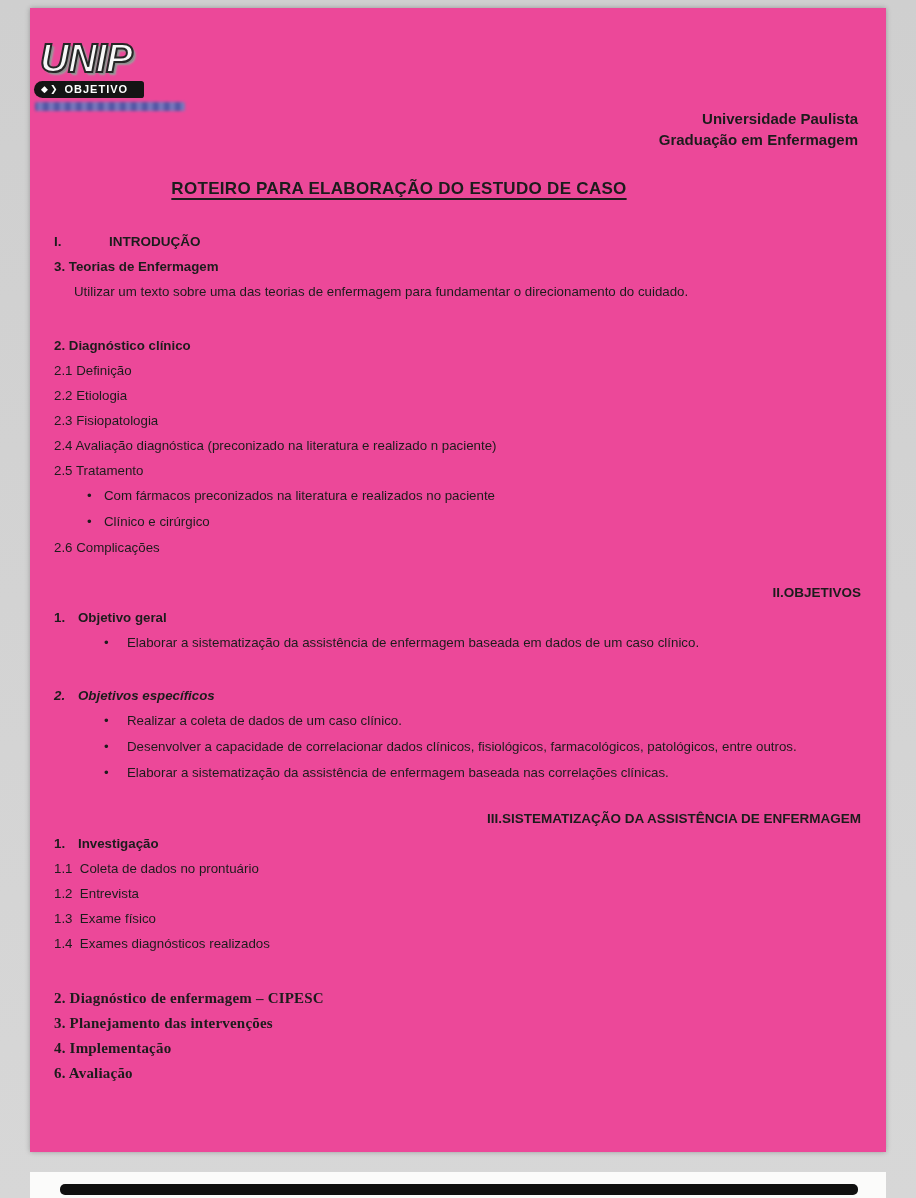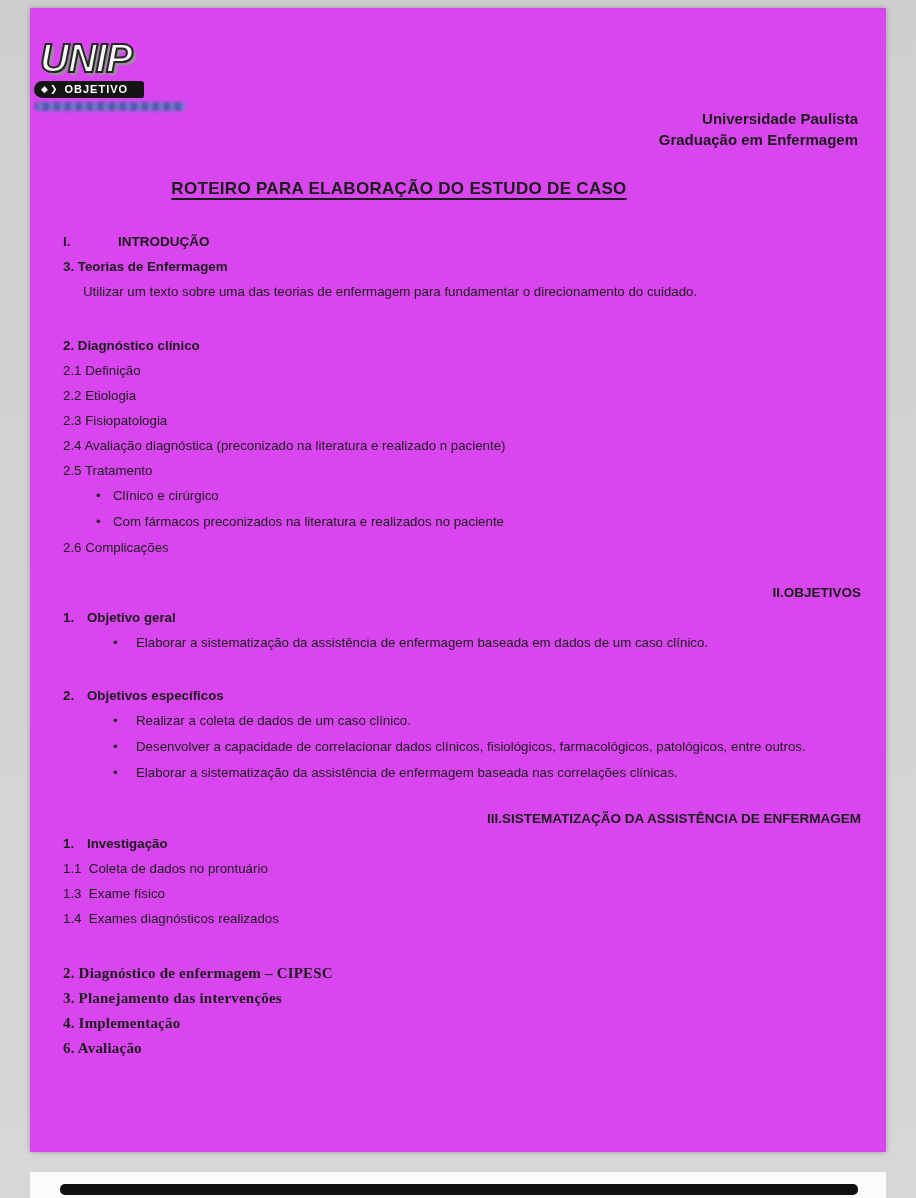--- a/index.html
+++ b/index.html
@@ -6,21 +6,21 @@
   html,body { margin:0; padding:0; }
   body {
     width:916px; height:1198px;
     background:linear-gradient(#cfcfcf,#d7d7d7);
     position:relative; overflow:hidden;
     font-family:"Liberation Sans","DejaVu Sans",sans-serif;
     color:#1c1c1c;
   }
   .page {
     position:absolute; left:30px; top:8px; width:856px; height:1144px;
-    background:#d946ef; box-shadow:0 0 5px rgba(0,0,0,.28);
+    background:#ec4899; box-shadow:0 0 5px rgba(0,0,0,.28);
   }
   
   .logo { position:absolute; left:2px; top:30px; width:180px; }
   .unip {
     font-size:40px; font-weight:bold; font-style:italic; line-height:40px;
     letter-spacing:-1px; color:#f7f7f7; padding-left:8px;
     -webkit-text-stroke:2px #262626;
     text-shadow:2px 2px 0 #8d8d8d, 3px 3px 2px #9d9d9d;
   }
   .objetivo-bar {
@@ -37,32 +37,32 @@
     filter:blur(1.7px); opacity:.85; border-radius:2px;
   }
   
   .header { position:absolute; top:100px; right:28px; text-align:right;
             font-weight:bold; font-size:15px; line-height:21px; }
   
   .title { position:absolute; top:171px; left:0; right:0; text-align:center;
            padding-right:118px; font-weight:bold; font-size:17px; letter-spacing:.3px; }
   .title span { text-decoration:underline; text-decoration-thickness:1.5px; text-underline-offset:4px; }
   
-  .content { position:absolute; top:221px; left:33px; right:25px; font-size:13.3px; }
+  .content { position:absolute; top:221px; left:24px; right:25px; font-size:13.3px; }
   .line      { line-height:25px; white-space:pre-wrap; }
   .sec-head  { font-weight:bold; font-size:13.5px; line-height:25px; }
   .sec-num   { display:inline-block; width:55px; }
   .sub-head  { font-weight:bold; line-height:25px; }
   .sub-num   { display:inline-block; width:24px; }
   .para      { line-height:26px;margin-left:20px; }
   .bullet    { position:relative; line-height:26px; }
   .b1 { padding-left:50px; } .b1::before { content:"•"; position:absolute; left:33px; }
   .b2 { padding-left:73px; } .b2::before { content:"•"; position:absolute; left:50px; }
   .gap-28 { margin-top:28px; }
-  .gap-27 { margin-top:27px; }
+  .gap-27 { margin-top:27px;font-style:italic; }
   .gap-26 { margin-top:30px; }
   .gap-24 { margin-top:20px;text-align:right; }
   .serif-item {
     font-family:"Liberation Serif","DejaVu Serif",serif;
     font-weight:bold; font-size:15px; line-height:25px; letter-spacing:.2px;
   }
   
   .page2 { position:absolute; left:30px; top:1172px; width:856px; height:26px; background:#fbfbfa; }
   .nextbar { position:absolute; left:30px; right:28px; top:12px; height:11px;
              background:#101010; border-radius:5px; }
@@ -97,22 +97,22 @@
     </div>
     <div class="sub-head">3. Teorias de Enfermagem</div>
     <div class="para">Utilizar um texto sobre uma das teorias de enfermagem para fundamentar o direcionamento do cuidado.</div>
 
     <div class="sub-head gap-28">2. Diagnóstico clínico</div>
     <div class="line">2.1 Definição</div>
     <div class="line">2.2 Etiologia</div>
     <div class="line">2.3 Fisiopatologia</div>
     <div class="line">2.4 Avaliação diagnóstica (preconizado na literatura e realizado n paciente)</div>
     <div class="line">2.5 Tratamento</div>
+    <div class="bullet b1">Com fármacos preconizados na literatura e realizados no paciente</div>
     <div class="bullet b1">Clínico e cirúrgico</div>
-    <div class="bullet b1">Com fármacos preconizados na literatura e realizados no paciente</div>
     <div class="line">2.6 Complicações</div>
 
     <div class="sec-head gap-24">
       <span class="sec-num">II.</span><span>OBJETIVOS</span>
     </div>
     <div class="sub-head">
       <span class="sub-num">1.</span><span>Objetivo geral</span>
     </div>
     <div class="bullet b2">Elaborar a sistematização da assistência de enfermagem baseada em dados de um caso clínico.</div>
 
@@ -123,20 +123,21 @@
     <div class="bullet b2">Desenvolver a capacidade de correlacionar dados clínicos, fisiológicos, farmacológicos, patológicos, entre outros.</div>
     <div class="bullet b2">Elaborar a sistematização da assistência de enfermagem baseada nas correlações clínicas.</div>
 
     <div class="sec-head gap-24">
       <span class="sec-num">III.</span><span>SISTEMATIZAÇÃO DA ASSISTÊNCIA DE ENFERMAGEM</span>
     </div>
     <div class="sub-head">
       <span class="sub-num">1.</span><span>Investigação</span>
     </div>
     <div class="line">1.1  Coleta de dados no prontuário</div>
+    <div class="line">1.2  Entrevista</div>
     <div class="line">1.3  Exame físico</div>
     <div class="line">1.4  Exames diagnósticos realizados</div>
 
     <div class="serif-item gap-26">2. Diagnóstico de enfermagem – CIPESC</div>
     <div class="serif-item">3. Planejamento das intervenções</div>
     <div class="serif-item">4. Implementação</div>
     <div class="serif-item">6. Avaliação</div>
 
   </div>
 </div>

